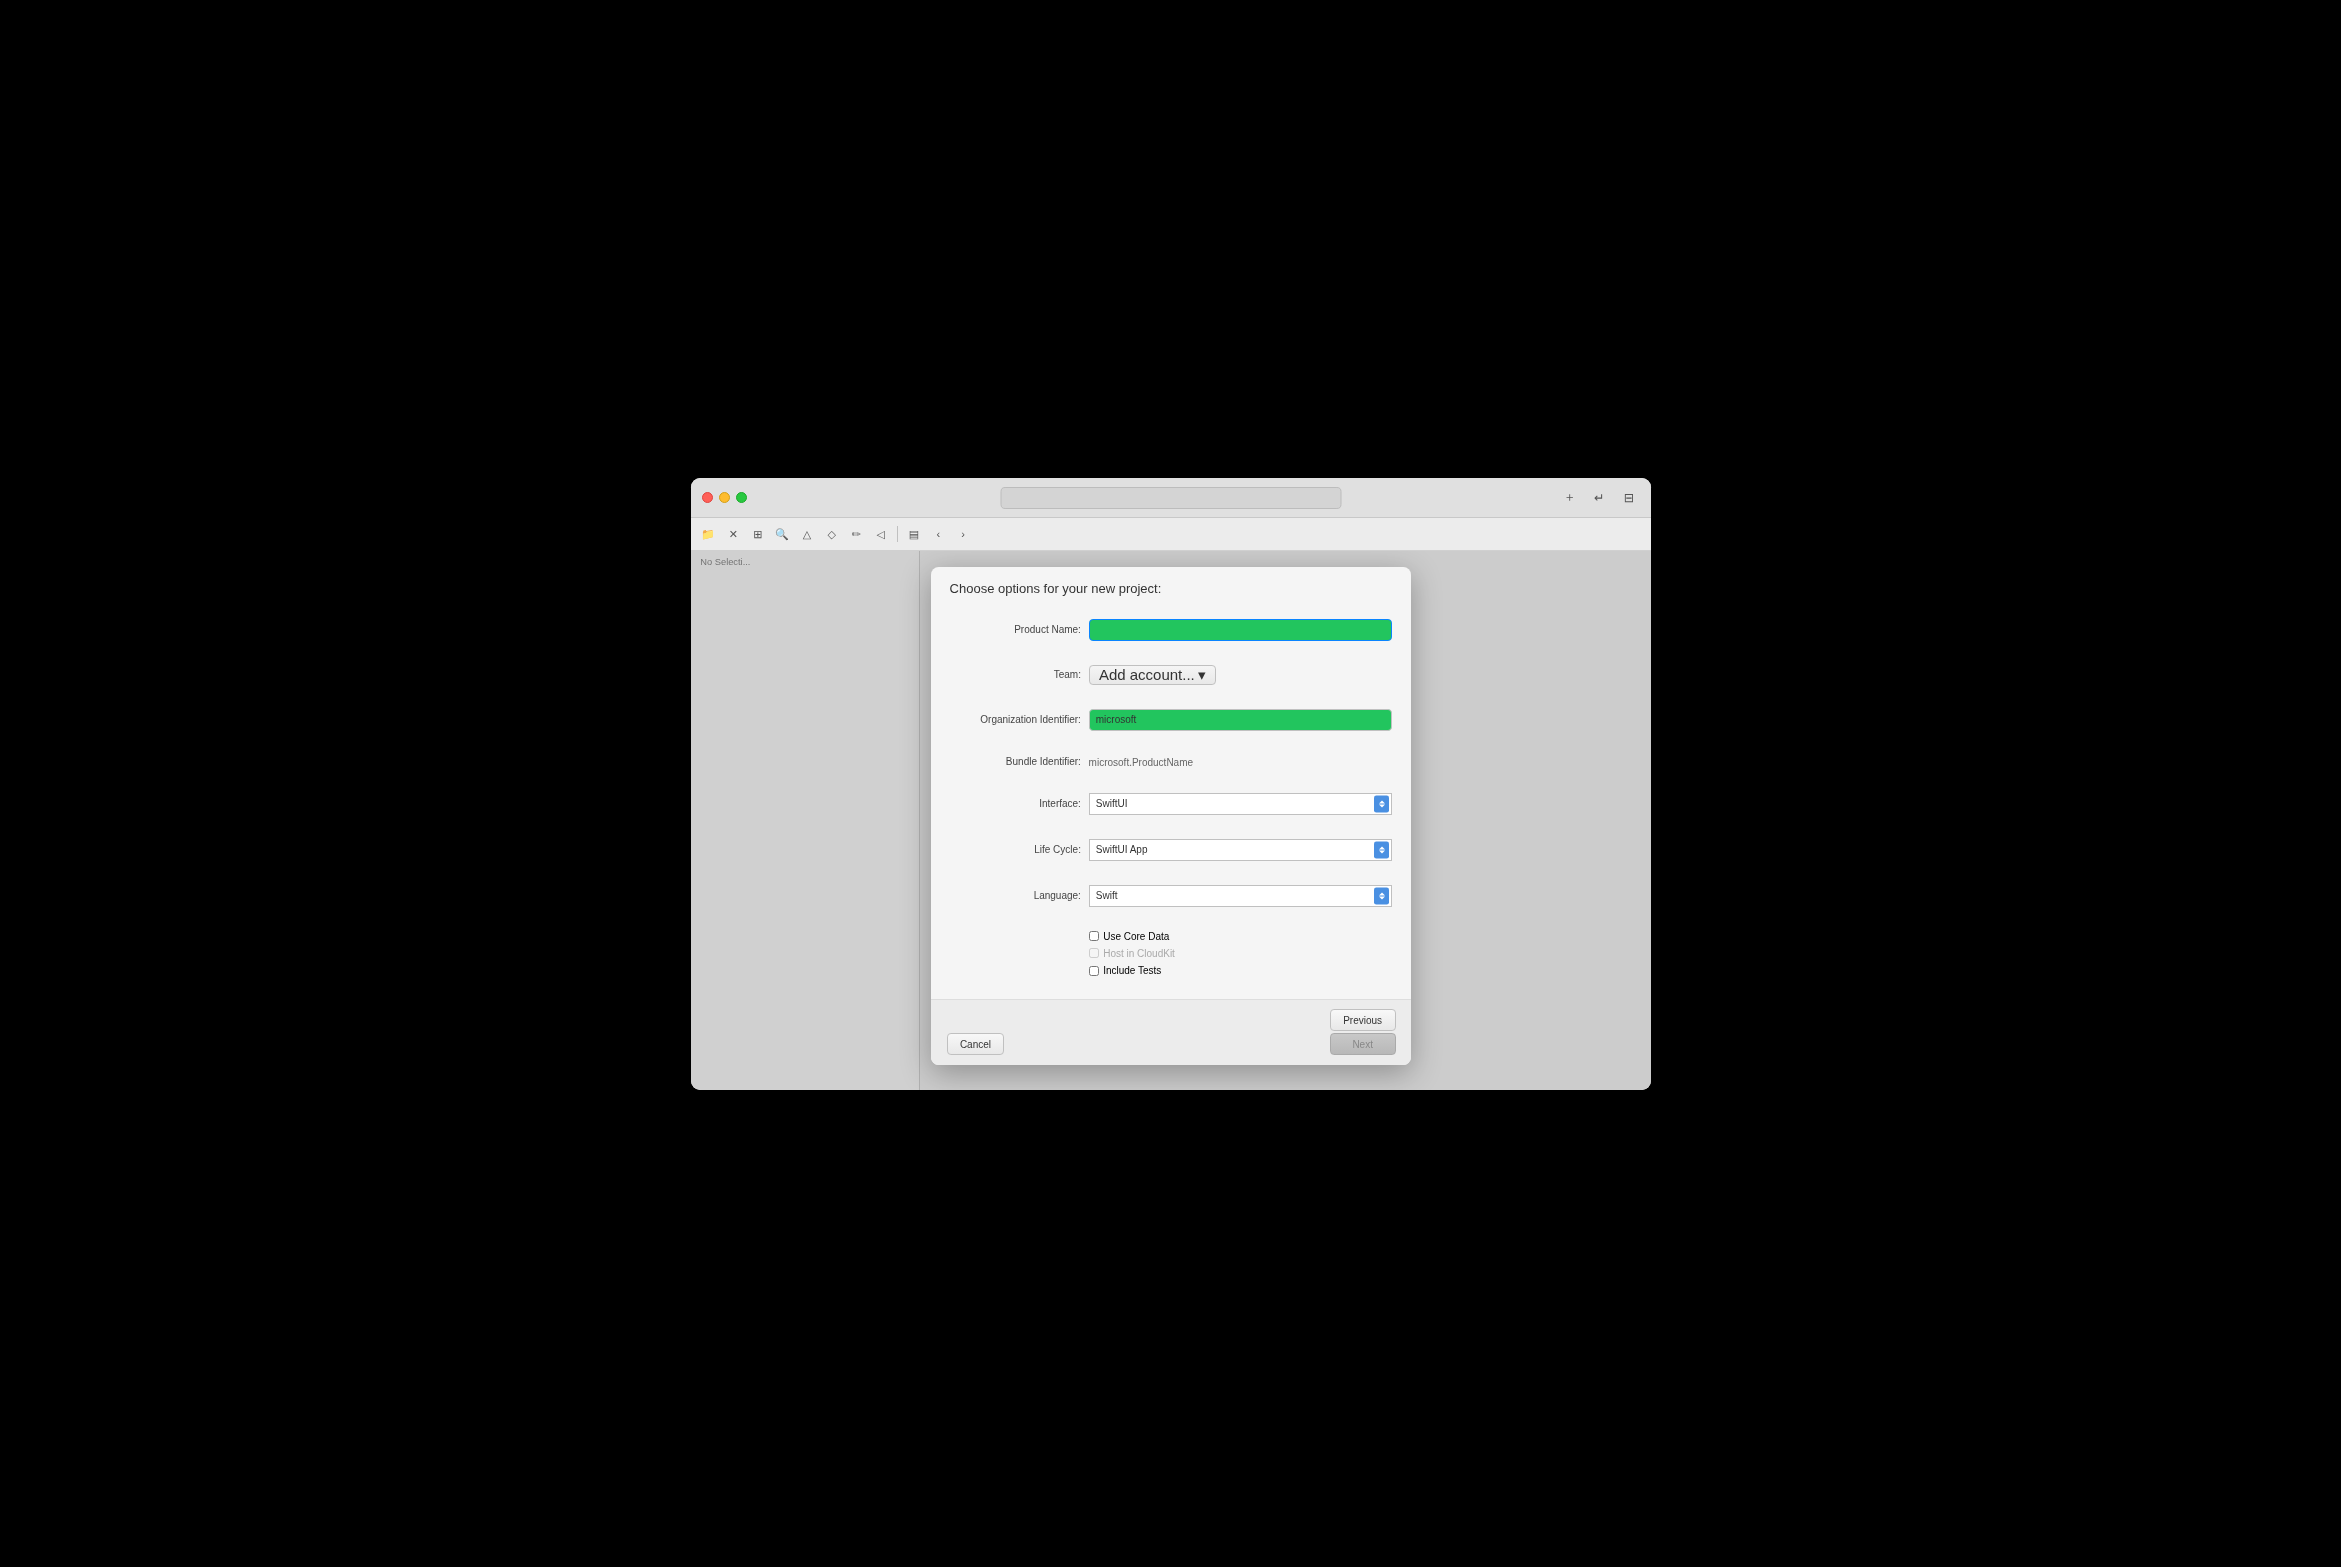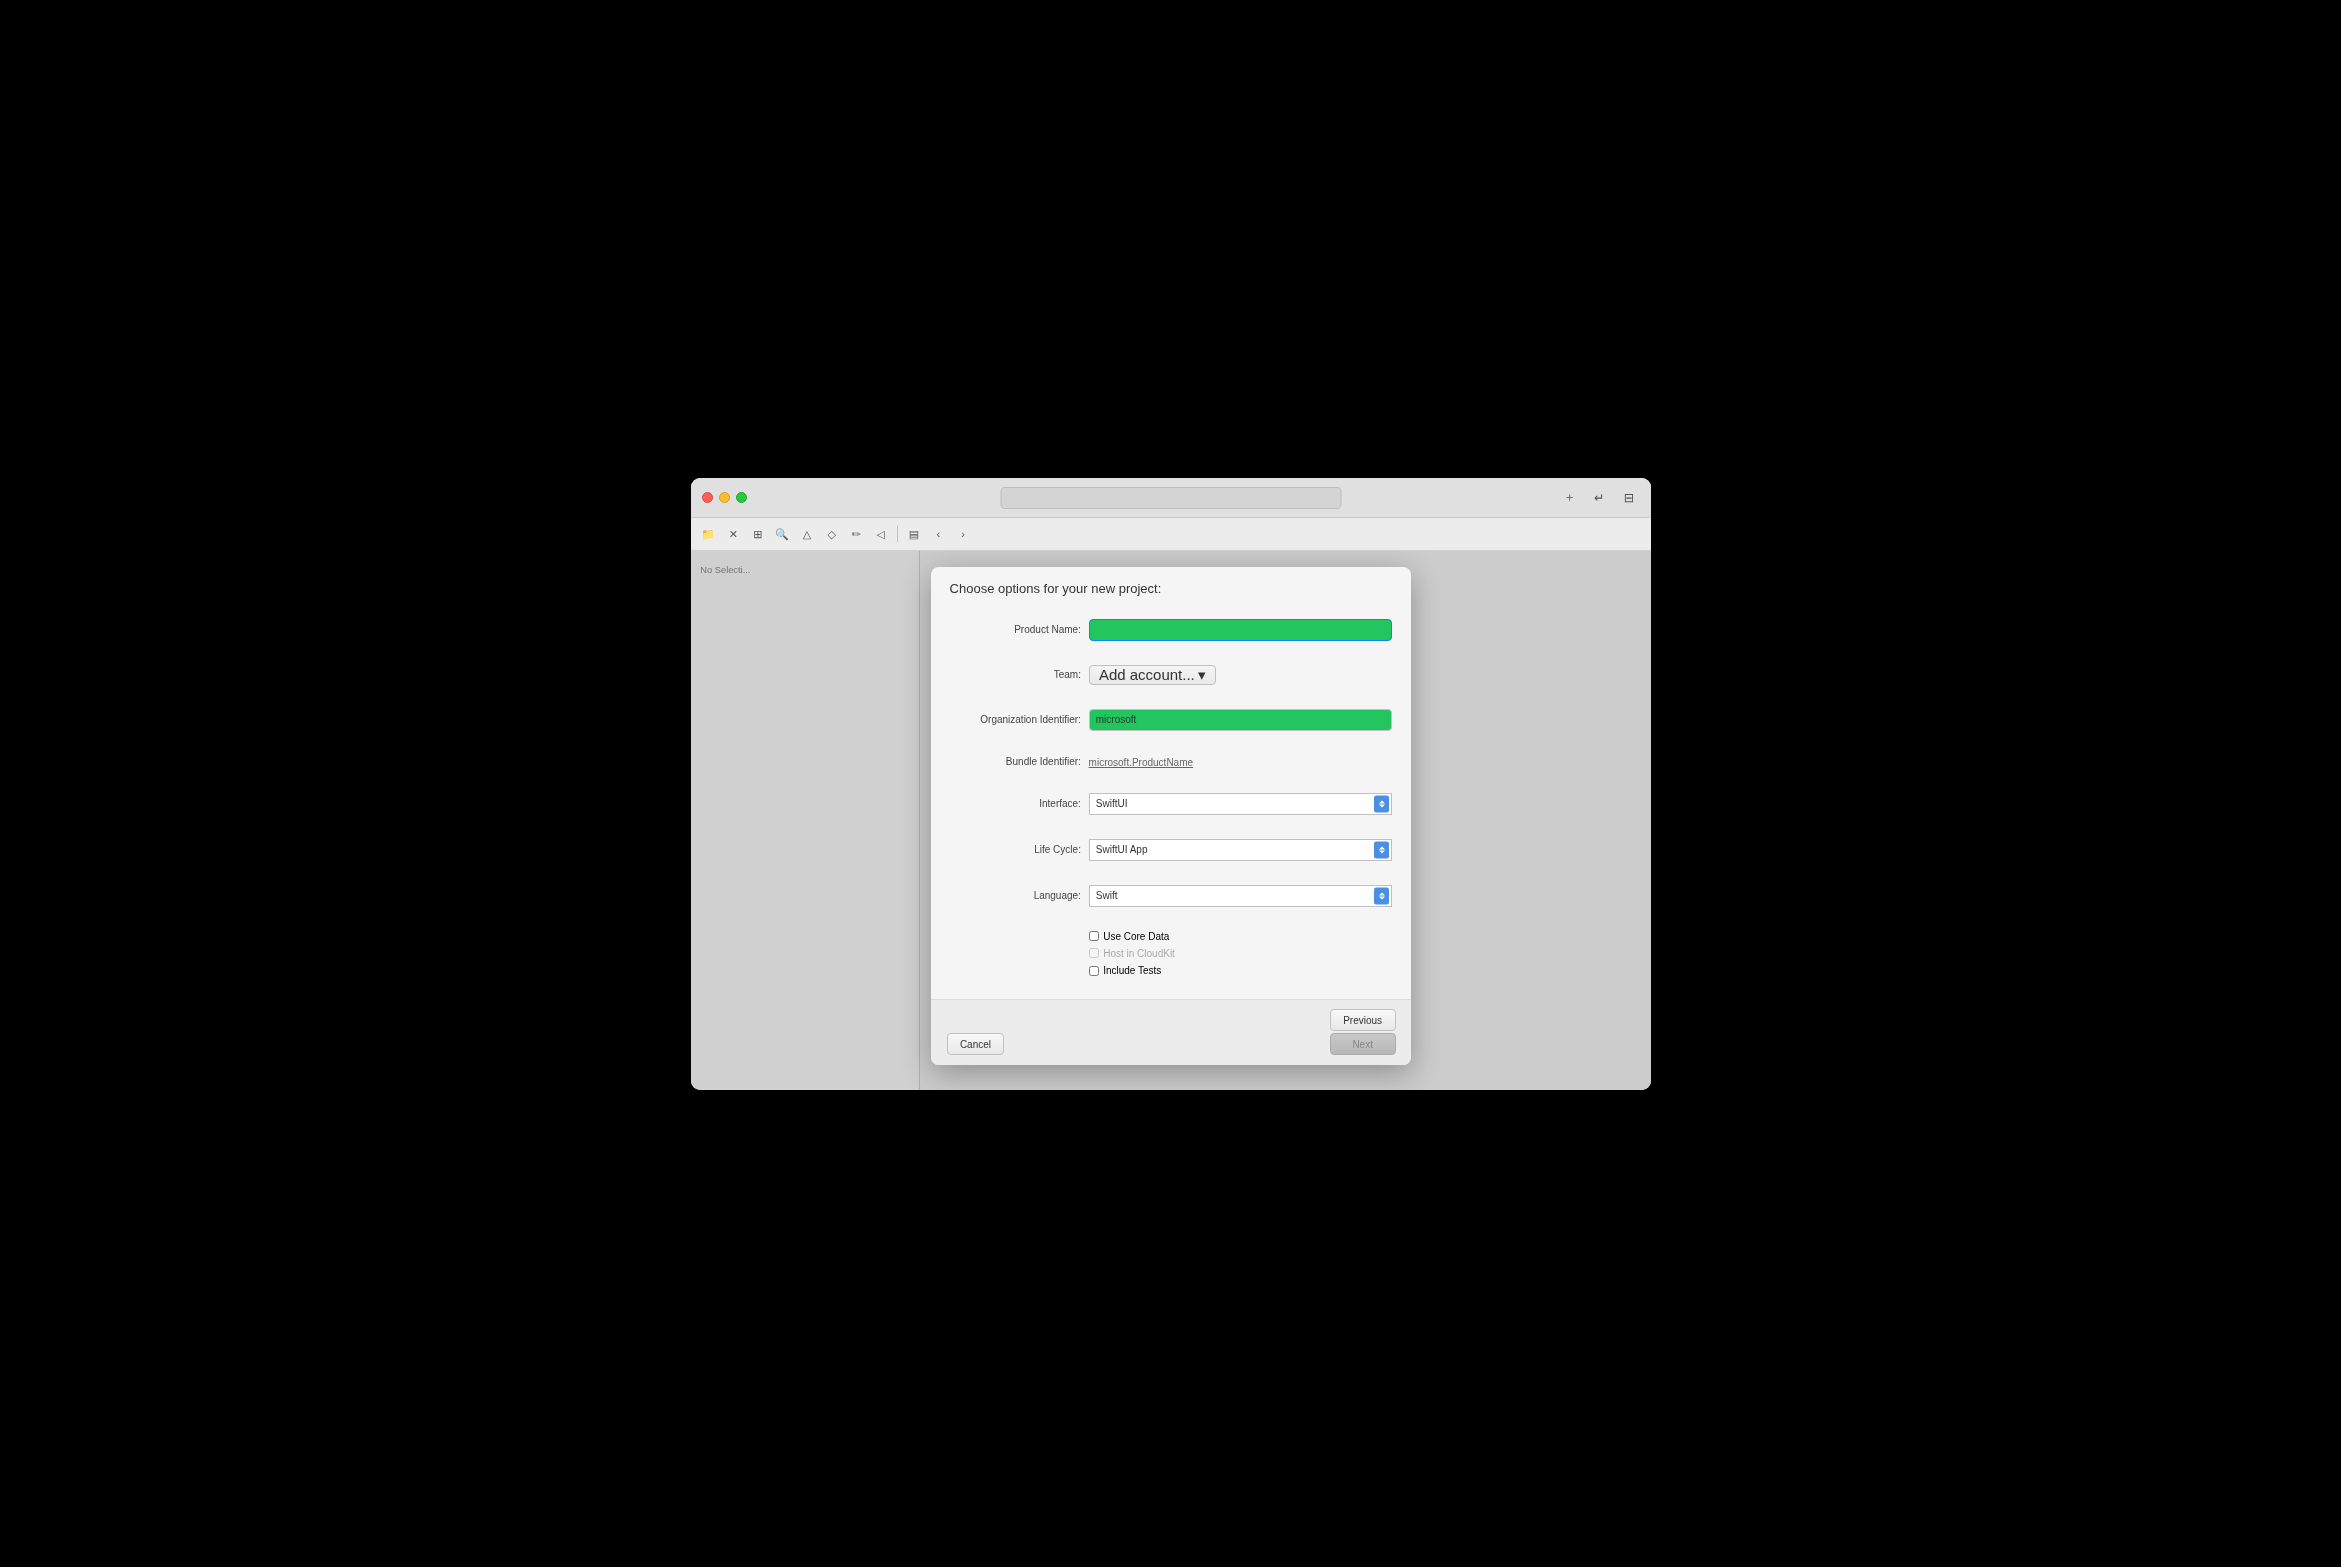--- a/index.html
+++ b/index.html
@@ -135,21 +135,20 @@
       flex-shrink: 0;
       display: flex;
       flex-direction: column;
     }
 
     .sidebar-header {
       padding: 6.2px 9.3px;
       font-size: 9.3px;
       color: #888;
       font-weight: 500;
-      margin-top: 8px;
     }
 
     
     .right-panel {
       flex: 1;
       background: #f0f0f0;
       display: flex;
       align-items: center;
       justify-content: center;
     }
@@ -234,21 +233,20 @@
     .text-input.normal {
       border: 0.8px solid #c0c0c0;
       border-radius: 3.9px;
     }
 
     .text-input.readonly {
       border: none;
       background: transparent;
       color: #666;
       padding-left: 0;
-      text-decoration: underline;
     }
 
     .add-account-btn {
       height: 20px;
       padding: 0 9.3px;
       background: linear-gradient(to bottom, #f5f5f5, #e8e8e8);
       border: 0.8px solid #c0c0c0;
       border-radius: 3.9px;
       font-size: 15px;
       color: #333;

